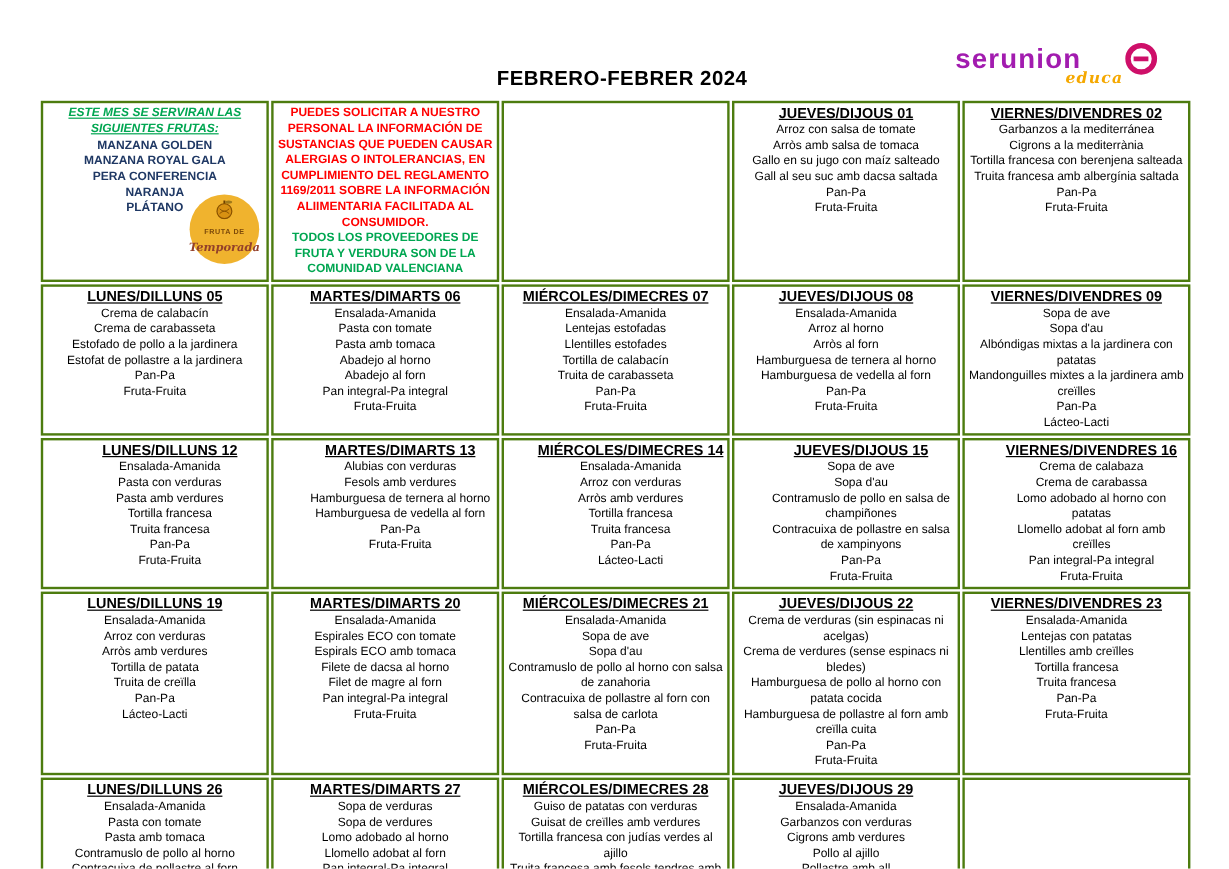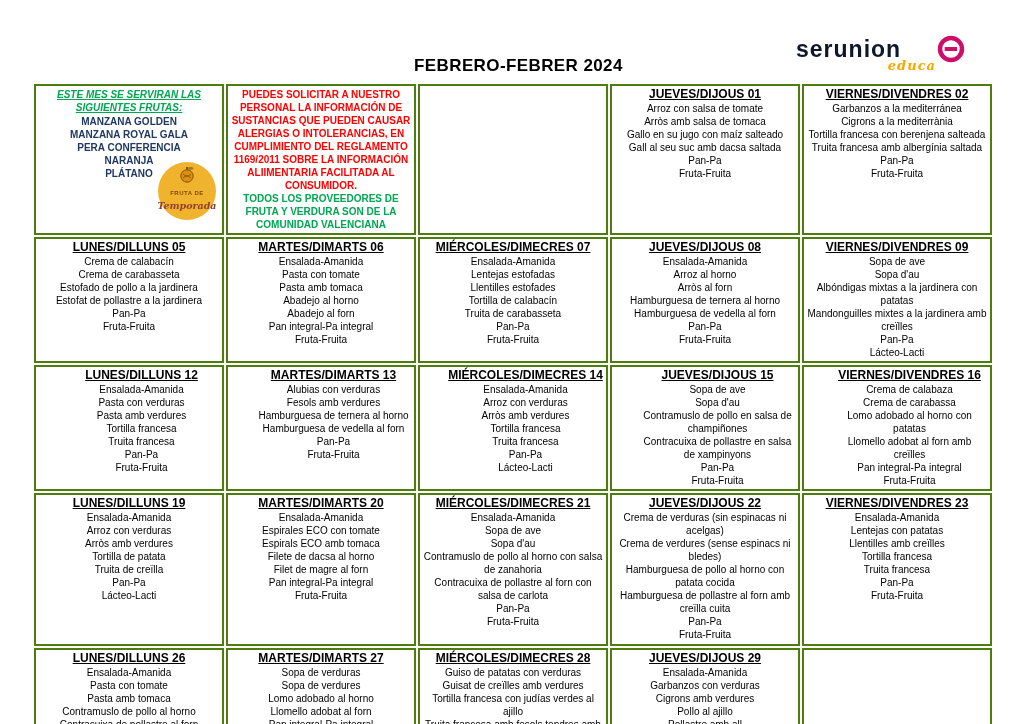--- a/index.html
+++ b/index.html
@@ -11,21 +11,21 @@
   .hdr-title{
     position:absolute;left:40px;top:54px;font-size:17px;font-weight:bold;
     font-style:italic;text-decoration:underline;letter-spacing:.3px;white-space:nowrap;
   }
   .hdr-month{
     position:absolute;left:414px;top:56px;font-size:17px;font-weight:bold;
     letter-spacing:.4px;white-space:nowrap;
   }
   .logo{position:absolute;right:58px;top:34px;width:170px;height:44px;}
   .logo-brand{
-    font-size:23px;font-weight:600;color:#0f172a;letter-spacing:1px;
+    font-size:23px;font-weight:600;color:#a21caf;letter-spacing:1px;
     position:absolute;left:0;top:2px;
   }
   .logo-swirl{position:absolute;right:0;top:0;}
   .logo-educa{
     position:absolute;right:30px;top:24px;font-size:13px;font-weight:bold;
     font-style:italic;color:#f5a800;font-family:"DejaVu Serif",serif;letter-spacing:1px;
   }
   
   table.menu{
     position:absolute;left:32px;top:82px;width:962px;

